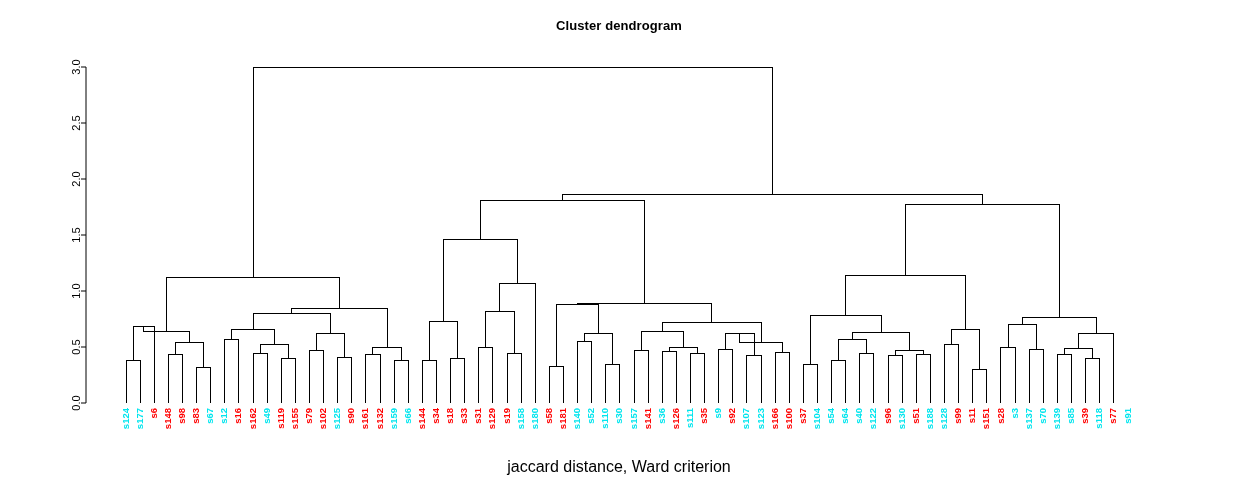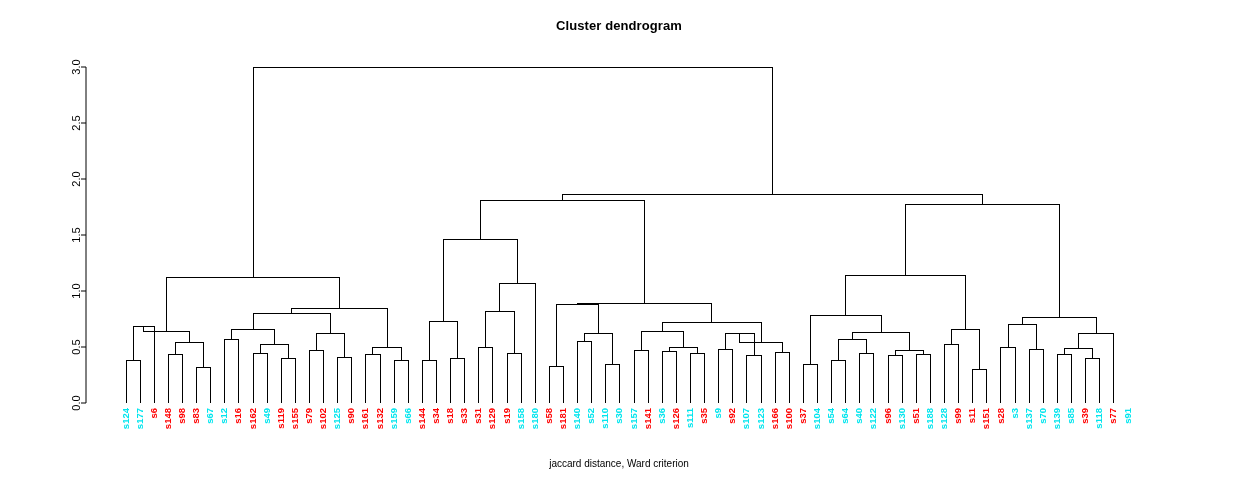--- a/index.html
+++ b/index.html
@@ -1,21 +1,21 @@
 <!DOCTYPE html>
 <html><head>
 <meta charset="utf-8">
 <style>
   html,body{margin:0;padding:0;background:#ffffff;}
   body{width:1238px;height:500px;font-family:"Liberation Sans",sans-serif;overflow:hidden;}
   #root{position:relative;width:1238px;height:500px;background:#fff;}
   #title{position:absolute;left:0;top:18px;width:1238px;text-align:center;
          font-size:13px;font-weight:bold;color:#000;letter-spacing:.1px;}
   #xcaption{position:absolute;left:0;top:458px;width:1238px;text-align:center;
-            font-size:10px;color:#000;}
+            font-size:16px;color:#000;}
   svg{position:absolute;left:0;top:0;}
   .link{stroke:#000;stroke-width:1;fill:none;shape-rendering:crispEdges;}
   .ytick-label{font-size:11px;fill:#000;font-family:"Liberation Sans",sans-serif;}
   .leaf-label{font-size:9.5px;font-family:"Liberation Sans",sans-serif;font-weight:bold;}
 </style>
 </head>
 <body>
 
 <div id="root">
 

